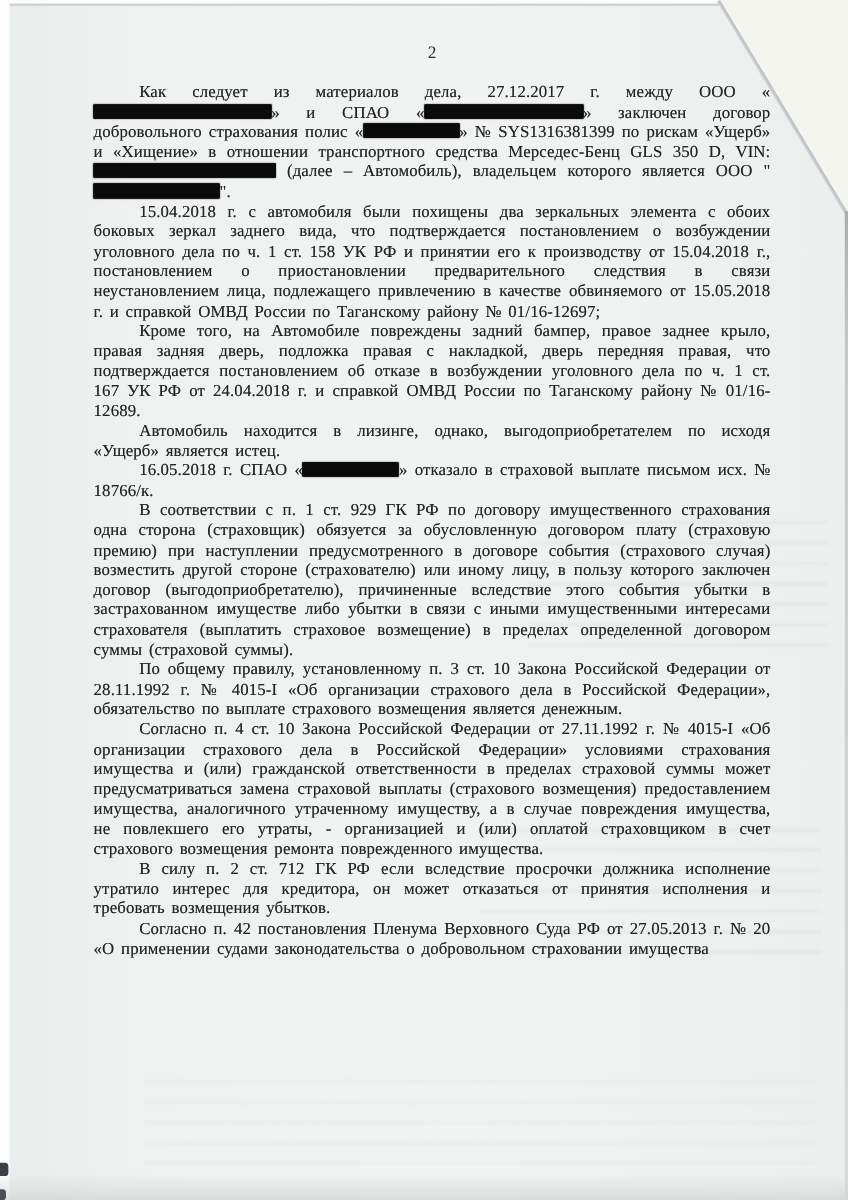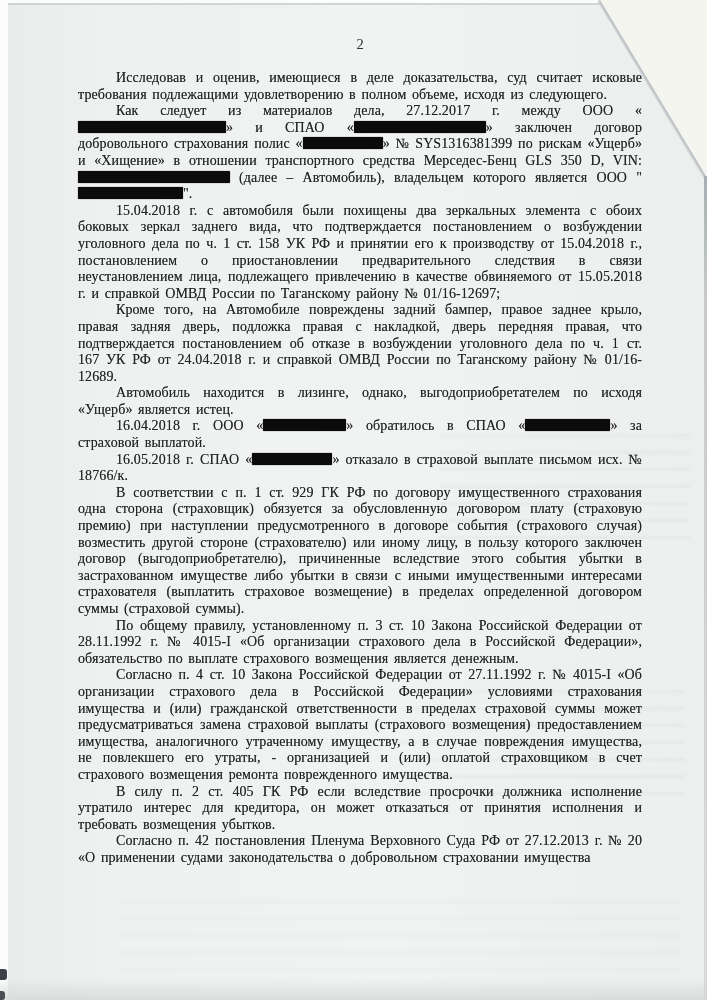--- a/index.html
+++ b/index.html
@@ -128,30 +128,28 @@
   <div class="fold-line"></div>
   <div class="right-edge-line"></div>
 
   <div class="bleed bleed-1"></div>
   <div class="bleed bleed-2"></div>
   <div class="bleed bleed-3"></div>
 
   <div class="page-number">2</div>
 
   <div class="doc-body" id="doc-body">
-      <p>Исследовав и оценив, имеющиеся в деле доказательства, суд считает исковые требования подлежащими удовлетворению в полном объеме, исходя из следующего.</p>
       <p>Как следует из материалов дела, 27.12.2017 г. между ООО «<span class="redact" style="width: 148px;"></span>» и СПАО «<span class="redact" style="width: 132px;"></span>» заключен договор добровольного страхования полис «<span class="redact" style="width: 80px;"></span>» № SYS1316381399 по рискам «Ущерб» и «Хищение» в отношении транспортного средства Мерседес-Бенц GLS 350 D, VIN: <span class="redact" style="width: 152px;"></span> (далее – Автомобиль), владельцем которого является ООО "<span class="redact" style="width: 105px;"></span>".</p>
       <p>15.04.2018 г. с автомобиля были похищены два зеркальных элемента с обоих боковых зеркал заднего вида, что подтверждается постановлением о возбуждении уголовного дела по ч. 1 ст. 158 УК РФ и принятии его к производству от 15.04.2018 г., постановлением о приостановлении предварительного следствия в связи неустановлением лица, подлежащего привлечению в качестве обвиняемого от 15.05.2018 г. и справкой ОМВД России по Таганскому району № 01/16-12697;</p>
       <p>Кроме того, на Автомобиле повреждены задний бампер, правое заднее крыло, правая задняя дверь, подложка правая с накладкой, дверь передняя правая, что подтверждается постановлением об отказе в возбуждении уголовного дела по ч. 1 ст. 167 УК РФ от 24.04.2018 г. и справкой ОМВД России по Таганскому району № 01/16-12689.</p>
       <p>Автомобиль находится в лизинге, однако, выгодоприобретателем по исходя «Ущерб» является истец.</p>
-      <p>16.04.2018 г. ООО «<span class="redact" style="width: 83px;"></span>» обратилось в СПАО «<span class="redact" style="width: 85px;"></span>» за страховой выплатой.</p>
       <p>16.05.2018 г. СПАО «<span class="redact" style="width: 80px;"></span>» отказало в страховой выплате письмом исх. № 18766/к.</p>
       <p>В соответствии с п. 1 ст. 929 ГК РФ по договору имущественного страхования одна сторона (страховщик) обязуется за обусловленную договором плату (страховую премию) при наступлении предусмотренного в договоре события (страхового случая) возместить другой стороне (страхователю) или иному лицу, в пользу которого заключен договор (выгодоприобретателю), причиненные вследствие этого события убытки в застрахованном имуществе либо убытки в связи с иными имущественными интересами страхователя (выплатить страховое возмещение) в пределах определенной договором суммы (страховой суммы).</p>
       <p>По общему правилу, установленному п. 3 ст. 10 Закона Российской Федерации от 28.11.1992 г. № 4015-I «Об организации страхового дела в Российской Федерации», обязательство по выплате страхового возмещения является денежным.</p>
       <p>Согласно п. 4 ст. 10 Закона Российской Федерации от 27.11.1992 г. № 4015-I «Об организации страхового дела в Российской Федерации» условиями страхования имущества и (или) гражданской ответственности в пределах страховой суммы может предусматриваться замена страховой выплаты (страхового возмещения) предоставлением имущества, аналогичного утраченному имуществу, а в случае повреждения имущества, не повлекшего его утраты, - организацией и (или) оплатой страховщиком в счет страхового возмещения ремонта поврежденного имущества.</p>
-      <p>В силу п. 2 ст. 405 ГК РФ если вследствие просрочки должника исполнение утратило интерес для кредитора, он может отказаться от принятия исполнения и требовать возмещения убытков.</p>
-      <p>Согласно п. 42 постановления Пленума Верховного Суда РФ от 27.12.2013 г. № 20 «О применении судами законодательства о добровольном страховании имущества</p>
+      <p>В силу п. 2 ст. 712 ГК РФ если вследствие просрочки должника исполнение утратило интерес для кредитора, он может отказаться от принятия исполнения и требовать возмещения убытков.</p>
+      <p>Согласно п. 42 постановления Пленума Верховного Суда РФ от 27.05.2013 г. № 20 «О применении судами законодательства о добровольном страховании имущества</p>
     </div>
 
   <div class="bottom-scan-band"></div>
   <div class="left-edge-mark-1"></div>
   <div class="left-edge-mark-2"></div>
 </div>
 
 </body></html>

